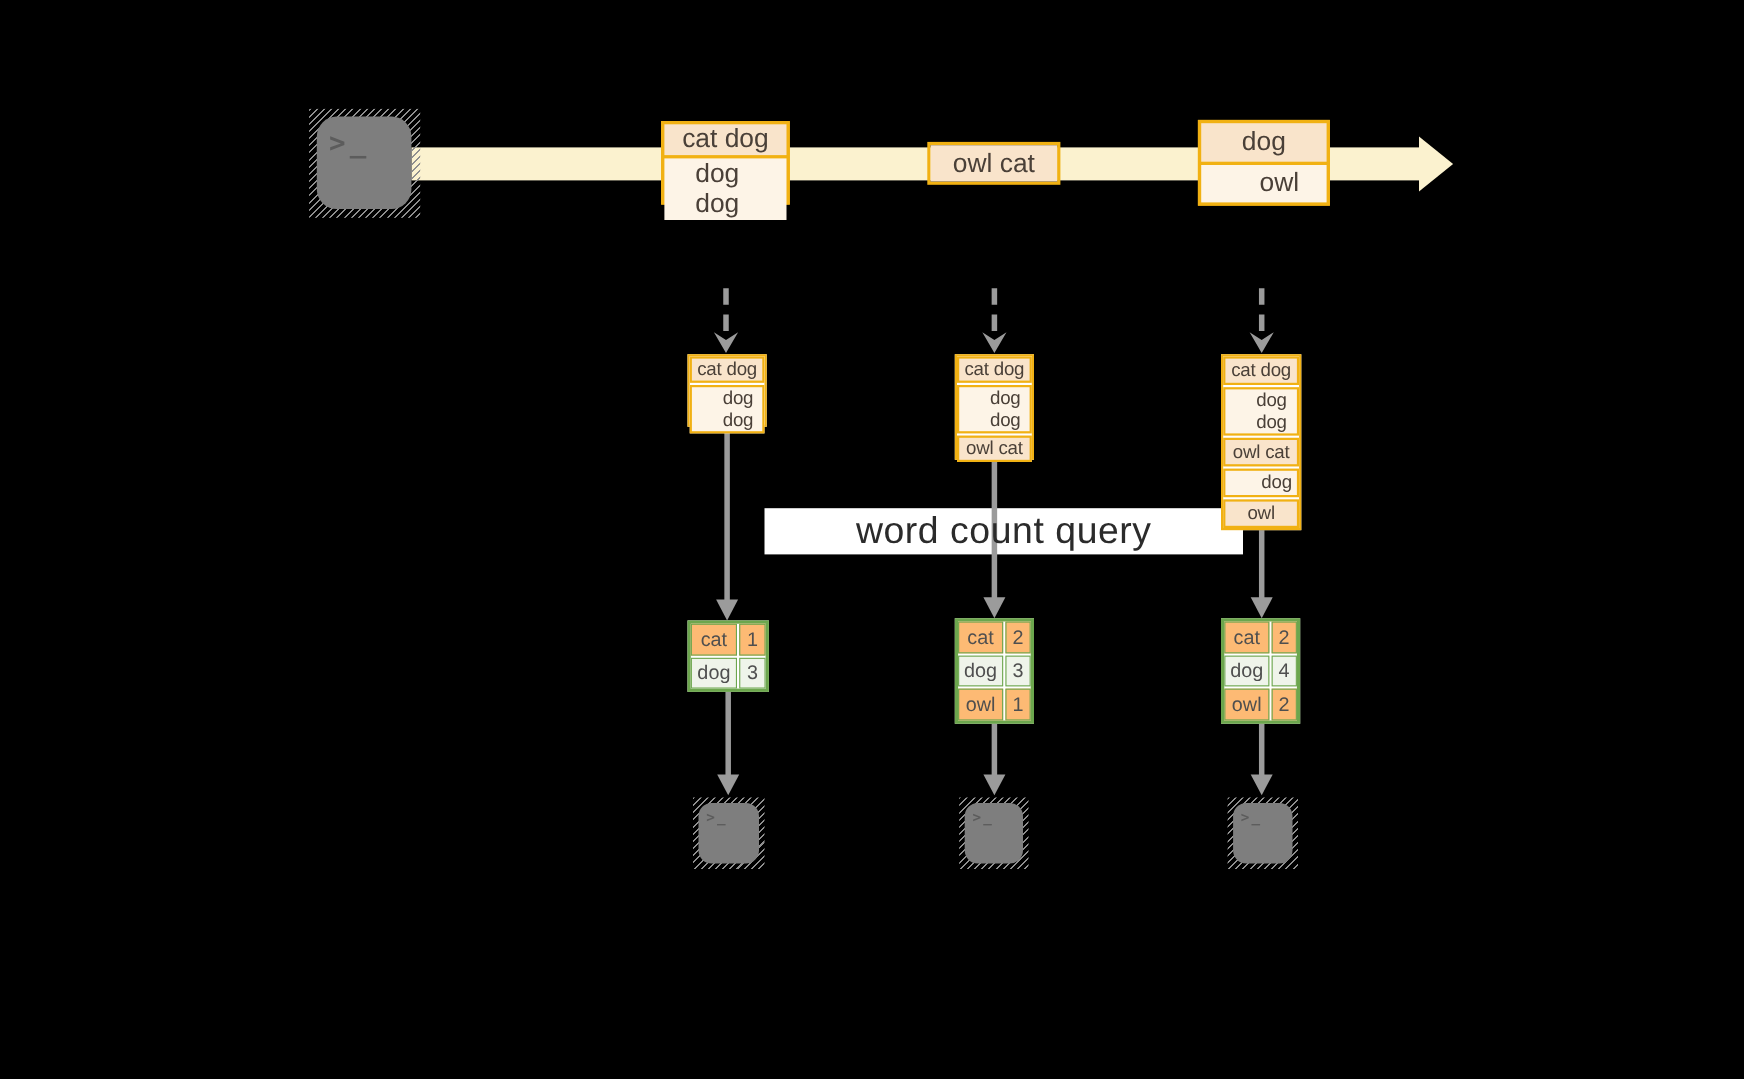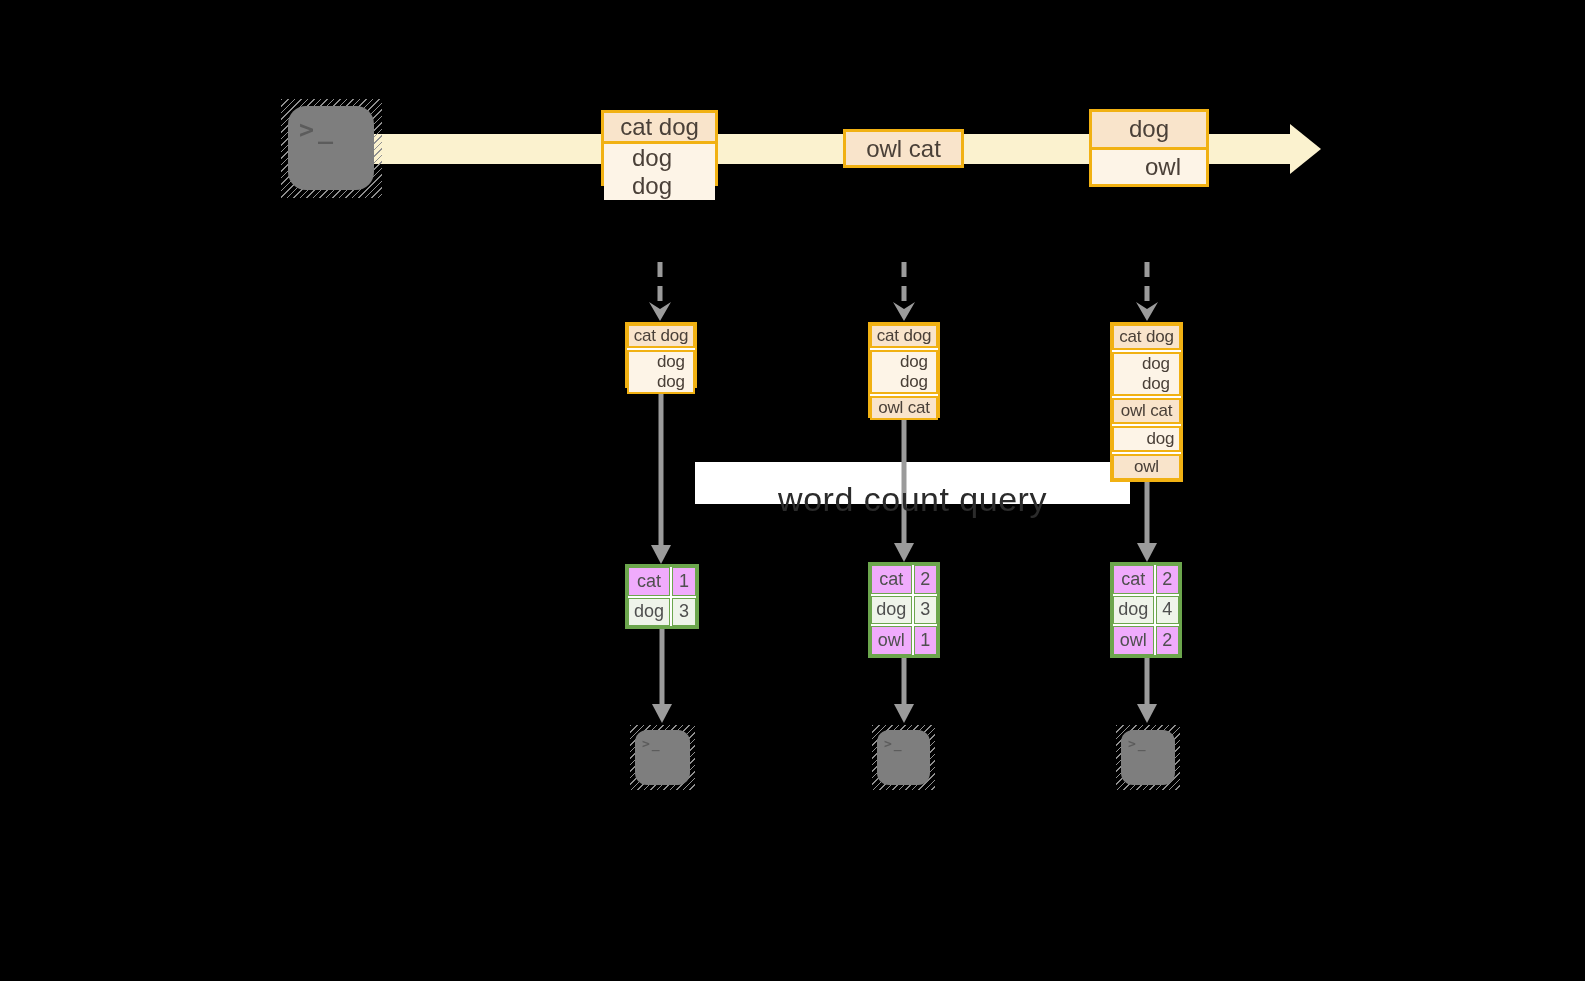--- a/index.html
+++ b/index.html
@@ -8,21 +8,21 @@
     position:relative; width:1585px; height:981px; background:#000;
     font-family:"Liberation Sans", sans-serif; overflow:hidden;
   }
   .abs { position:absolute; left:0; top:0; width:1585px; height:981px; pointer-events:none; }
 
   
   .query-band { position:absolute; left:695px; top:462px; width:435px; height:42px; background:#FFFFFF; }
   .query-label {
     position:absolute; left:695px; top:462px; width:435px; height:42px;
     display:flex; align-items:center; justify-content:center;
-    font-size:34px; font-weight:300; color:#2B2B2B; letter-spacing:0.5px;margin-top:16px;
+    font-size:34px; font-weight:300; color:#2B2B2B; letter-spacing:0.5px;
   }
 
   
   .obox {
     position:absolute; display:grid; border:3px solid #F1B113; background:#F1B113; grid-gap:3px;
   }
   .obox .ocell {
     display:flex; align-items:center; justify-content:center;
     color:#4A4038; font-weight:300;
   }
@@ -34,21 +34,21 @@
 
   
   .gtable {
     position:absolute; display:grid; grid-template-columns:1.75fr 1fr; grid-gap:2px;
     border:3px solid #6CA64D; background:#FFFFFF;
   }
   .gtable .gcell {
     display:flex; align-items:center; justify-content:center;
     border:1.5px solid #6CA64D; font-size:18px; font-weight:300; color:#4F4F4F;
   }
-  .gd { background:#f0abfc; }
+  .gd { background:#fdba74; }
   .gl { background:#EFF4EA; }
 
   
   .term { position:absolute; }
   .term-hatch {
     position:absolute; left:0; top:0; right:0; bottom:0;
     background:repeating-linear-gradient(135deg, #8F8F8F 0px, #8F8F8F 1.3px, transparent 1.3px, transparent 4.6px);
   }
   .term-body { position:absolute; background:#7E7E7E; }
   .term.lg .term-body { left:7px; top:7px; right:8px; bottom:8px; border-radius:18px; }

